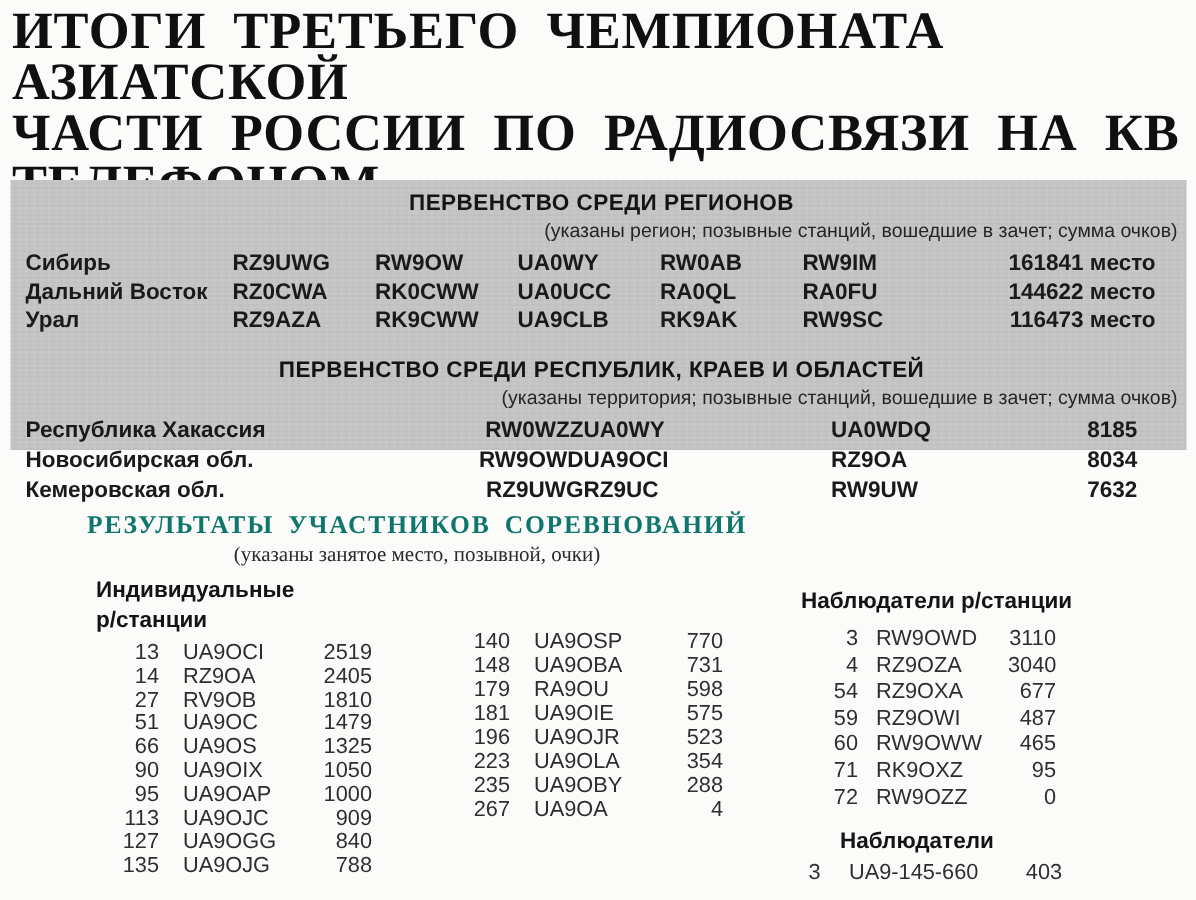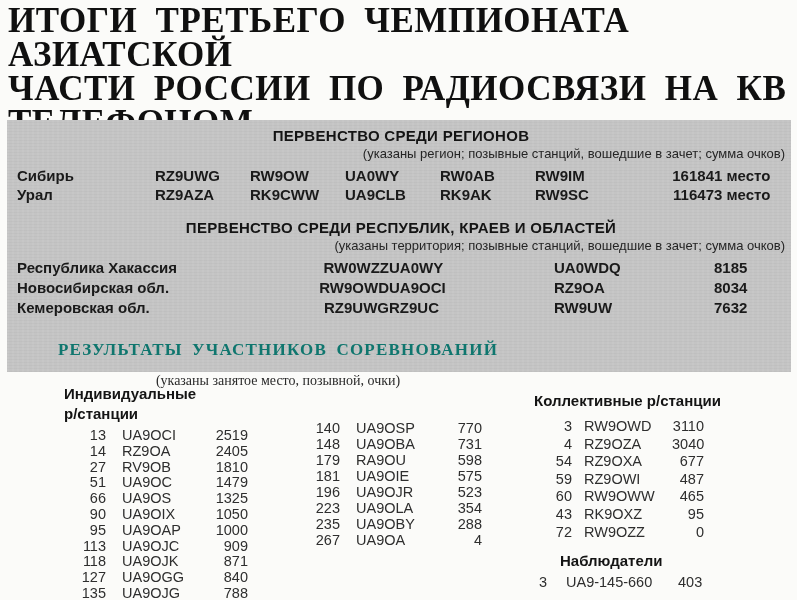--- a/index.html
+++ b/index.html
@@ -18,67 +18,67 @@
   }
   
   .headline{
     position:absolute;left:8px;top:4px;width:780px;
     font-family:"Liberation Serif",serif;
     font-weight:bold;font-size:35px;line-height:34px;
     letter-spacing:.5px;word-spacing:9px;color:#101010;
   }
   
   .panel{
-    position:absolute;left:7px;top:120px;width:784px;height:252px;
+    position:absolute;left:7px;top:120px;width:784px;height:180px;
     background-color:var(--color-panel_bg);
     background-image:repeating-linear-gradient(0deg,rgba(0,0,0,.025) 0 1px,transparent 1px 3px),
                      repeating-linear-gradient(90deg,rgba(255,255,255,.05) 0 2px,transparent 2px 5px);
     padding:7px 6px 0 10px;
   }
   .sec-title{text-align:center;font-weight:bold;font-size:15px;letter-spacing:.3px;color:#141414;}
   .sec-sub{text-align:right;font-size:13px;margin-top:2px;margin-bottom:5px;color:#252525;}
   .sec2{margin-top:15px;}
   .reg-row,.ter-row{display:flex;font-weight:bold;font-size:15px;line-height:19px;color:#1a1a1a;}
   .ter-row{line-height:20px;}
   .reg-name{width:138px;}
   .reg-call{width:95px;}
   .reg-score{width:84px;text-align:right;}
   .reg-place{flex:1;padding-right:4px;}
   .ter-name{width:212px;}
   .ter-call1{width:160px;text-align:right;}
   .ter-call2{width:165px;}
   .ter-call3{width:160px;}
-  .ter-score{flex:1;text-align:left;padding-right:16px;}
+  .ter-score{flex:1;text-align:center;padding-right:16px;}
   
   .results-head{position:absolute;left:58px;top:340px;width:fit-content;text-align:center;}
   .results-title{
     font-family:"Liberation Serif",serif;font-weight:bold;
     font-size:17px;letter-spacing:1.2px;word-spacing:4px;color:#0f766e;
   }
-  .results-sub{font-family:"Liberation Serif",serif;font-size:14px;margin-top:13px;color:#2a2a2a;}
+  .results-sub{font-family:"Liberation Serif",serif;font-size:14px;margin-top:3px;color:#2a2a2a;}
   .list-heading{font-weight:bold;font-size:15px;line-height:20px;color:#141414;}
   .colA{position:absolute;left:64px;top:384px;width:200px;}
   .colA .rows{margin-top:4px;}
   .colB{position:absolute;left:298px;top:420px;width:200px;}
   .colC{position:absolute;left:534px;top:391px;width:215px;}
   .colC .rows{margin-top:7px;}
   .res-row{display:flex;font-size:14.5px;line-height:15.8px;color:var(--color-list_ink);}
   .colB .res-row{line-height:16px;}
   .colC .res-row{line-height:17.6px;}
   .res-place{width:42px;text-align:right;}
   .res-call{margin-left:16px;width:92px;}
   .res-score{width:34px;text-align:right;}
   .colC .res-place{width:38px;}
   .colC .res-call{margin-left:12px;width:88px;}
   .colC .res-score{width:32px;}
   .obs-heading{font-weight:bold;font-size:15px;margin:11px 0 5px 26px;color:#141414;}
   .obs-row{display:flex;font-size:14.5px;color:var(--color-list_ink);}
   .obs-place{width:14px;padding-left:5px;}
   .obs-call{margin-left:18px;width:112px;}
-  .obs-score{width:36px;text-align:left;}
+  .obs-score{width:36px;text-align:center;}
 </style>
 </head>
 <body>
 
 <h1 class="headline">
   <span>ИТОГИ ТРЕТЬЕГО ЧЕМПИОНАТА АЗИАТСКОЙ</span><br>
   <span>ЧАСТИ РОССИИ ПО РАДИОСВЯЗИ НА КВ</span><br>
   <span>ТЕЛЕФОНОМ</span>
 </h1>
 
@@ -93,20 +93,30 @@
           <span class="reg-name">Сибирь</span>
           <span class="reg-call">RZ9UWG</span>
           <span class="reg-call">RW9OW</span>
           <span class="reg-call">UA0WY</span>
           <span class="reg-call">RW0AB</span>
           <span class="reg-call">RW9IM</span>
           <span class="reg-score">16184</span>
           <span class="reg-place">1 место</span>
         </div>
 
+        <div class="reg-row">
+          <span class="reg-name">Дальний Восток</span>
+          <span class="reg-call">RZ0CWA</span>
+          <span class="reg-call">RK0CWW</span>
+          <span class="reg-call">UA0UCC</span>
+          <span class="reg-call">RA0QL</span>
+          <span class="reg-call">RA0FU</span>
+          <span class="reg-score">14462</span>
+          <span class="reg-place">2 место</span>
+        </div>
 
         <div class="reg-row">
           <span class="reg-name">Урал</span>
           <span class="reg-call">RZ9AZA</span>
           <span class="reg-call">RK9CWW</span>
           <span class="reg-call">UA9CLB</span>
           <span class="reg-call">RK9AK</span>
           <span class="reg-call">RW9SC</span>
           <span class="reg-score">11647</span>
           <span class="reg-place">3 место</span>
@@ -200,25 +210,20 @@
         <span class="res-call">UA9OAP</span>
         <span class="res-score">1000</span>
       </div>
 
       <div class="res-row">
         <span class="res-place">113</span>
         <span class="res-call">UA9OJC</span>
         <span class="res-score">909</span>
       </div>
 
-      <div class="res-row">
-        <span class="res-place">118</span>
-        <span class="res-call">UA9OJK</span>
-        <span class="res-score">871</span>
-      </div>
 
       <div class="res-row">
         <span class="res-place">127</span>
         <span class="res-call">UA9OGG</span>
         <span class="res-score">840</span>
       </div>
 
       <div class="res-row">
         <span class="res-place">135</span>
         <span class="res-call">UA9OJG</span>
@@ -275,21 +280,21 @@
 
       <div class="res-row">
         <span class="res-place">267</span>
         <span class="res-call">UA9OA</span>
         <span class="res-score">4</span>
       </div>
     </div>
 </div>
 
 <div class="colC">
-  <div class="list-heading">Коллективные р/станции</div>
+  <div class="list-heading">Наблюдатели р/станции</div>
   <div class="rows">
 
       <div class="res-row">
         <span class="res-place">3</span>
         <span class="res-call">RW9OWD</span>
         <span class="res-score">3110</span>
       </div>
 
       <div class="res-row">
         <span class="res-place">4</span>
@@ -309,21 +314,21 @@
         <span class="res-score">487</span>
       </div>
 
       <div class="res-row">
         <span class="res-place">60</span>
         <span class="res-call">RW9OWW</span>
         <span class="res-score">465</span>
       </div>
 
       <div class="res-row">
-        <span class="res-place">43</span>
+        <span class="res-place">71</span>
         <span class="res-call">RK9OXZ</span>
         <span class="res-score">95</span>
       </div>
 
       <div class="res-row">
         <span class="res-place">72</span>
         <span class="res-call">RW9OZZ</span>
         <span class="res-score">0</span>
       </div>
     </div>

